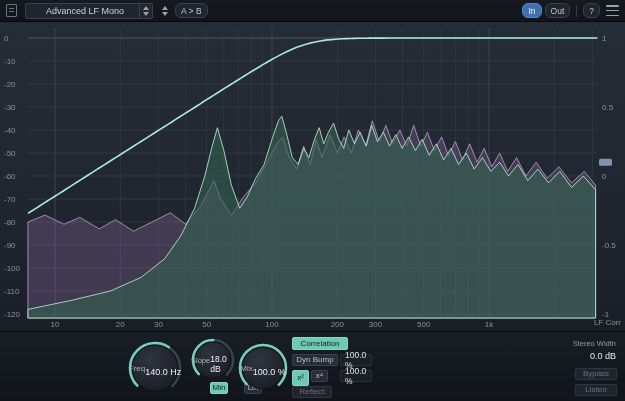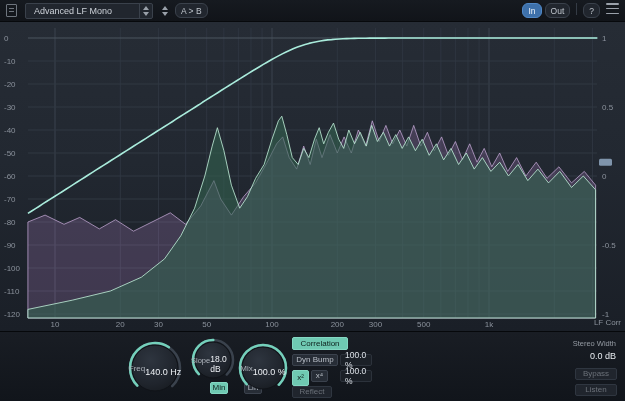--- a/index.html
+++ b/index.html
@@ -6,31 +6,31 @@
   html,body{width:625px;height:401px;overflow:hidden;background:#171b21;
     font-family:"Liberation Sans",sans-serif}
   
   .topbar{position:absolute;left:0;top:0;width:625px;height:22px;
     background:linear-gradient(#161a20,#111419);border-bottom:1px solid #07090c;
     display:flex;align-items:center;padding:0 6px;gap:4px;z-index:5}
   .file-icon{width:11px;height:13px;border:1px solid #6e757e;border-radius:1px;position:relative;margin-right:4px;flex:none}
   .file-icon::before,.file-icon::after{content:"";position:absolute;left:2px;right:2px;height:1px;background:#6e757e}
   .file-icon::before{top:3px}.file-icon::after{top:6px}
   .preset-box{width:128px;height:16px;background:#21262e;border:1px solid #3a414b;border-radius:2px;display:flex;align-items:center;flex:none}
-  .preset-name{flex:1;font-size:9px;color:#ccd1d8;padding-left:8px;white-space:nowrap;overflow:hidden}
+  .preset-name{flex:1;font-size:9px;color:#ccd1d8;padding-left:20px;white-space:nowrap;overflow:hidden}
   .stepper{display:flex;flex-direction:column;align-items:center;justify-content:center;gap:2px}
   .preset-box .stepper{border-left:1px solid #3a414b;width:13px;height:100%}
   .arrow-up,.arrow-dn{width:0;height:0;border-left:3px solid transparent;border-right:3px solid transparent}
   .arrow-up{border-bottom:4px solid #9aa1aa}
   .arrow-dn{border-top:4px solid #9aa1aa}
   .stepper.ext{width:12px;height:16px;margin-left:2px}
   .tbtn{height:15px;font-size:8.5px;color:#bfc5cc;background:#21262e;border:1px solid #3a414b;
     border-radius:6px;display:flex;align-items:center;justify-content:center;padding:0 5px;flex:none}
   .tbtn.blue{background:#3e71ab;border-color:#5088c6;color:#eef4fa}
-  .tb-right{margin-left:auto;display:flex;align-items:flex-start;gap:3px}
+  .tb-right{margin-left:auto;display:flex;align-items:center;gap:3px}
   .tb-div{width:1px;height:12px;background:#343b45;margin:0 3px}
   .hamburger{width:13px;height:11px;display:flex;flex-direction:column;justify-content:space-between;margin-left:3px}
   .hamburger span{height:1.5px;background:#9aa1aa;border-radius:1px}
   
   .graph{position:absolute;left:0;top:22px;width:625px;height:309px;
     background:linear-gradient(180deg,#262c35 0%,#222831 45%,#1a1f27 100%)}
   .graph svg{position:absolute;inset:0}
   .tick{fill:#8b929c;font-size:8px;font-family:"Liberation Sans",sans-serif}
   .tick.mid{text-anchor:middle}
   .tick.right{text-anchor:end}

